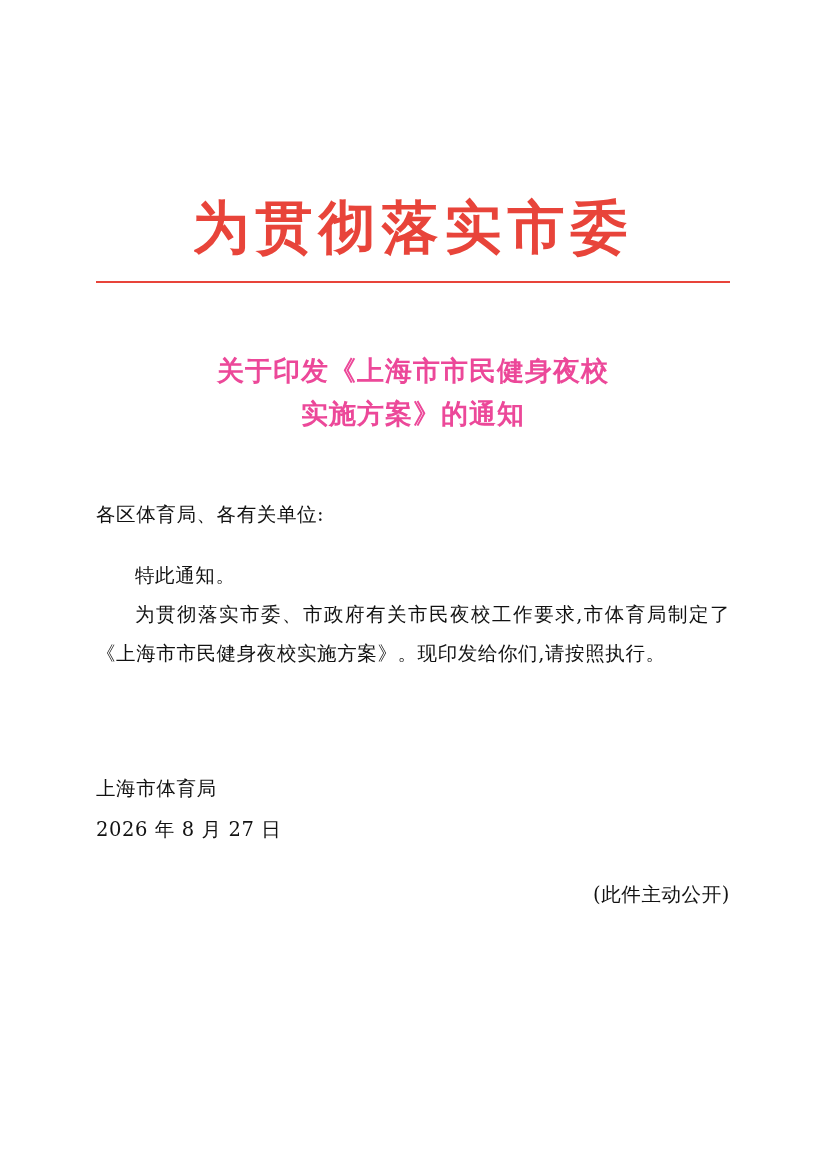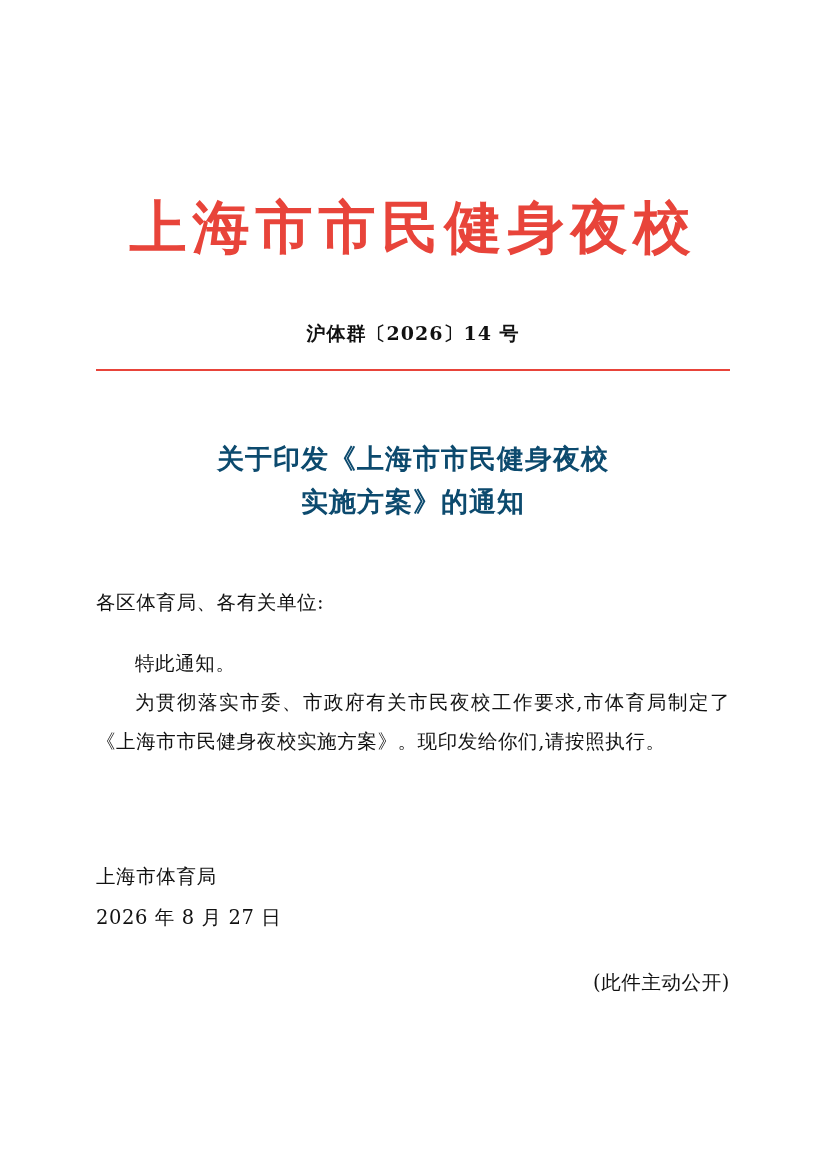--- a/index.html
+++ b/index.html
@@ -55,21 +55,21 @@
   }
 
   
   .doc-title {
     margin-top: 66px;
     text-align: center;
     font-size: 27px;
     font-weight: bold;
     line-height: 1.62;
     letter-spacing: 1px;
-    color: #0c4a6e;
+    color: #ec4899;
   }
   .doc-title div { white-space: nowrap; }
 
   
   .body-block {
     margin-top: 59px;
     font-size: 19.5px;
     line-height: 2.0;
     letter-spacing: 0.6px;
     color: #121212;
@@ -105,24 +105,23 @@
     color: #121212;
     text-align: right;
   }
 </style>
 </head>
 <body>
 
 <div class="page">
 
   <div class="masthead">
-    <div class="masthead-title">上海市市民健身夜校</div>
+    <div class="masthead-title">为贯彻落实市委</div>
   </div>
 
-  <div class="doc-number">沪体群〔2026〕14 号</div>
 
   <div class="red-rule"></div>
 
   <div class="doc-title">
     <div>关于印发《上海市市民健身夜校</div>
     <div>实施方案》的通知</div>
   </div>
 
   <div class="body-block">
     <p class="salutation">各区体育局、各有关单位:</p>

